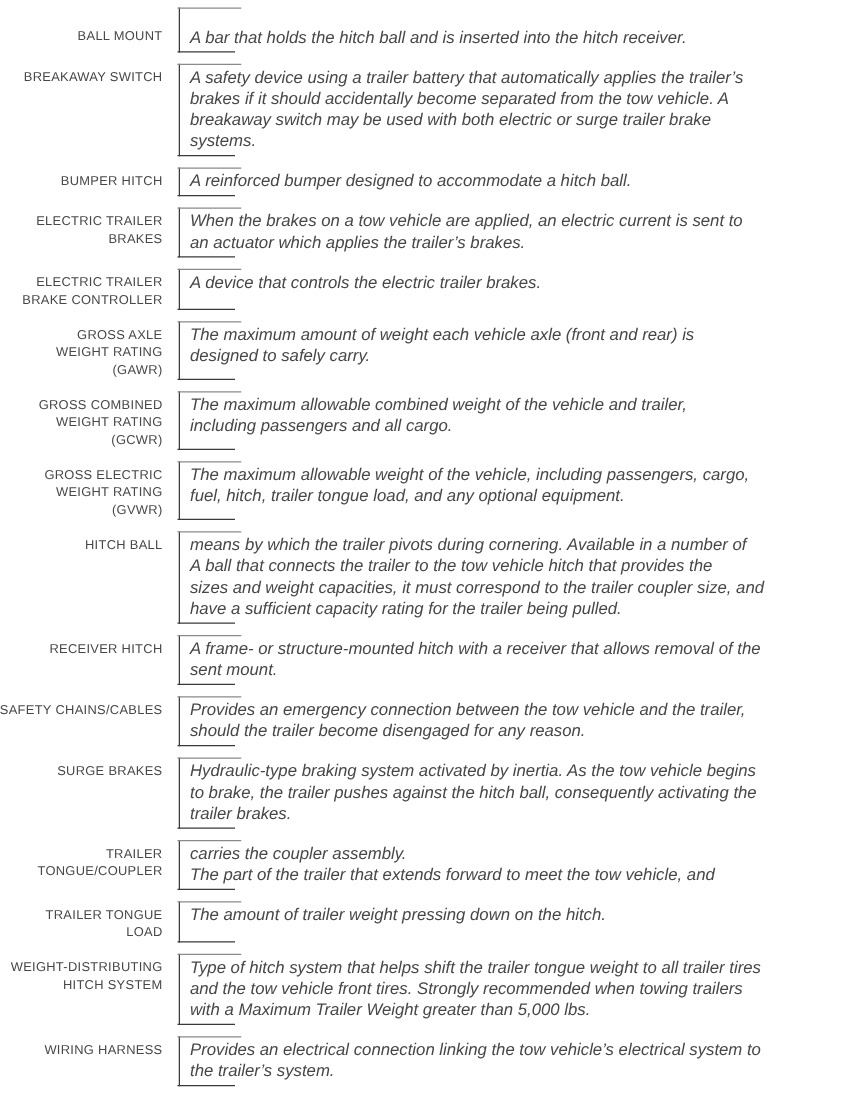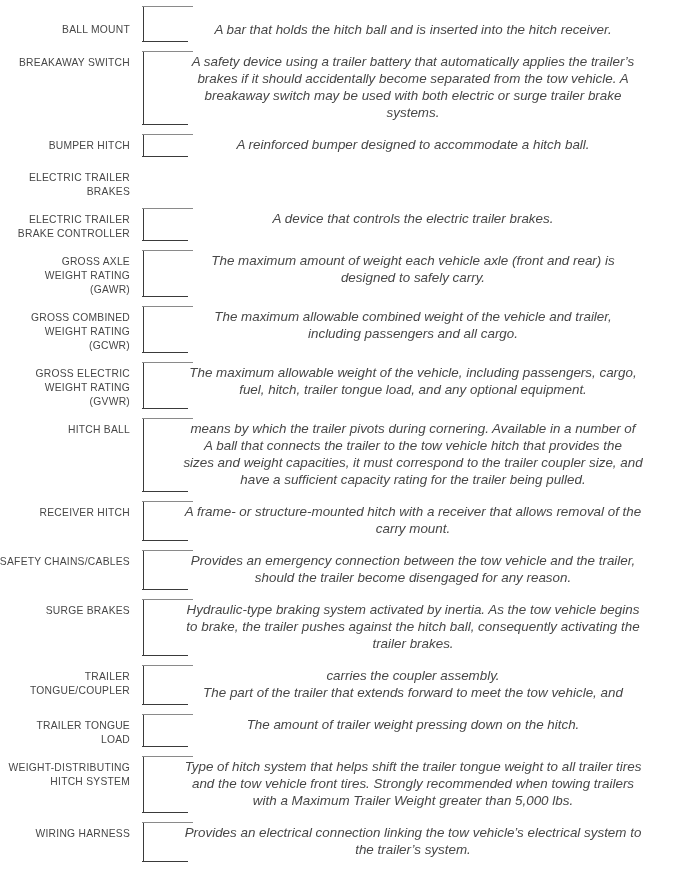--- a/index.html
+++ b/index.html
@@ -40,21 +40,20 @@
   }
   .term-line {
     white-space: nowrap;
   }
   .def {
     flex: 1;
     position: relative;
     margin-left: 13px;
     border-left: 1.6px solid var(--border-dark);
     padding: 2px 14px 4px 8px;
-    text-align: center;
   }
   .def-body {
     font-style: italic;
     font-size: 13.4px;
     line-height: 17px;
     color: var(--text-color);
   }
   .def-line {
     white-space: nowrap;
   }
@@ -123,20 +122,28 @@
             <div class="def-line">A reinforced bumper designed to accommodate a hitch ball.</div>
           </div>
     </div>
   </div>
 
   <div class="row">
     <div class="term">
           <div class="term-line">ELECTRIC TRAILER</div>
           <div class="term-line">BRAKES</div>
         </div>
+    <div class="def">
+      <span class="stub stub-top"></span>
+      <span class="stub stub-bottom"></span>
+      <div class="def-body">
+            <div class="def-line">When the brakes on a tow vehicle are applied, an electric current is sent to</div>
+            <div class="def-line">an actuator which applies the trailer’s brakes.</div>
+          </div>
+    </div>
   </div>
 
   <div class="row">
     <div class="term">
           <div class="term-line">ELECTRIC TRAILER</div>
           <div class="term-line">BRAKE CONTROLLER</div>
         </div>
     <div class="def">
       <span class="stub stub-top"></span>
       <span class="stub stub-bottom"></span>
@@ -212,21 +219,21 @@
 
   <div class="row">
     <div class="term">
           <div class="term-line">RECEIVER HITCH</div>
         </div>
     <div class="def">
       <span class="stub stub-top"></span>
       <span class="stub stub-bottom"></span>
       <div class="def-body">
             <div class="def-line">A frame- or structure-mounted hitch with a receiver that allows removal of the</div>
-            <div class="def-line">carry mount.</div>
+            <div class="def-line">sent mount.</div>
           </div>
     </div>
   </div>
 
   <div class="row">
     <div class="term">
           <div class="term-line">SAFETY CHAINS/CABLES</div>
         </div>
     <div class="def">
       <span class="stub stub-top"></span>

